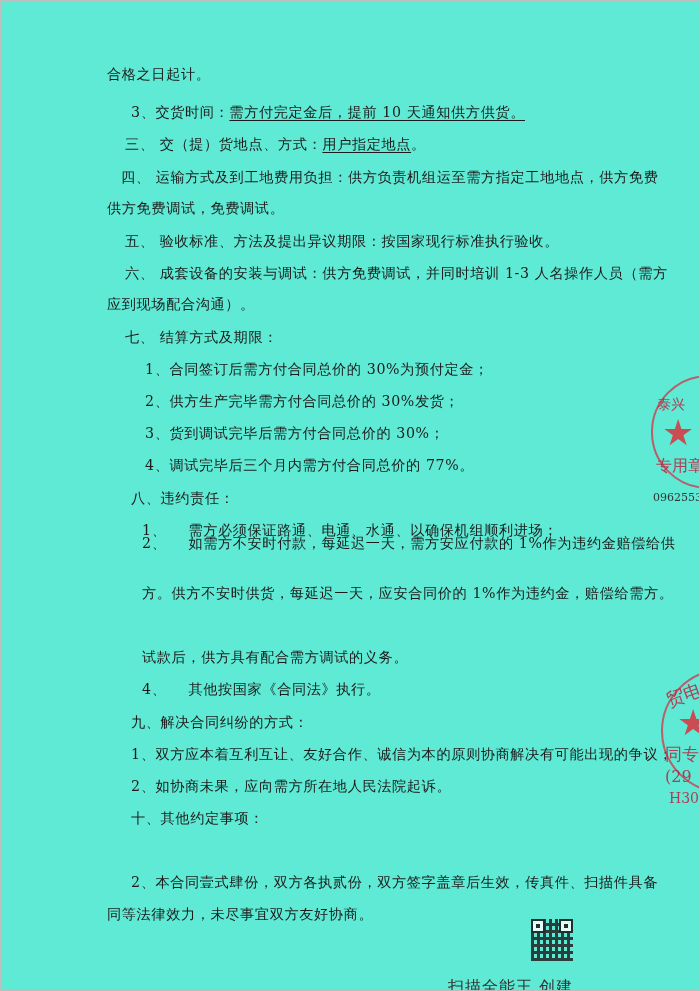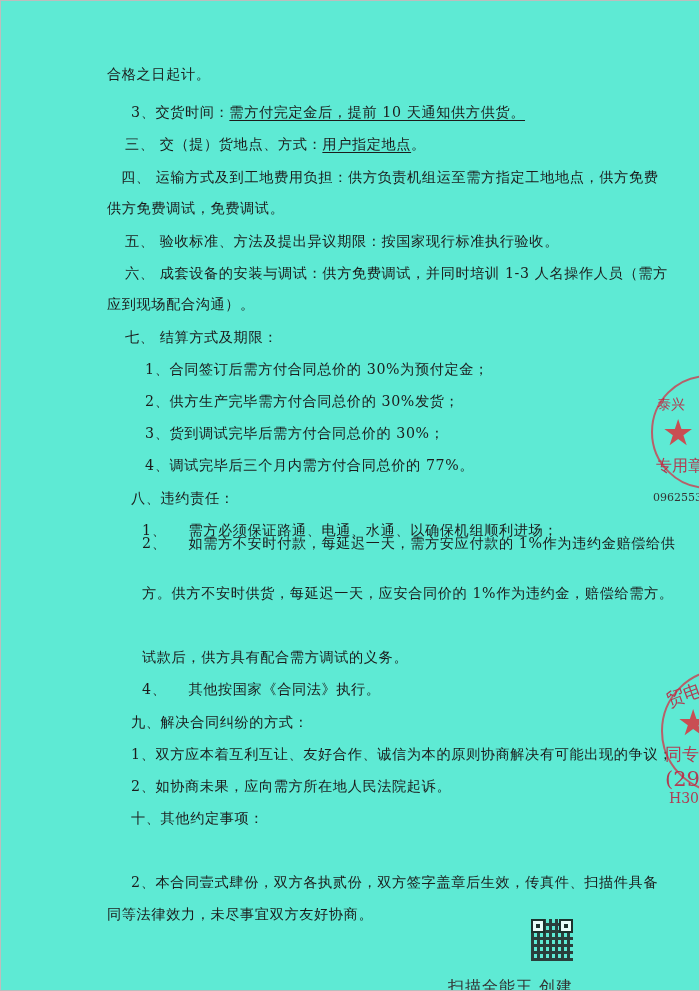--- a/index.html
+++ b/index.html
@@ -116,21 +116,21 @@
   <div class="stamp" style="left:650px;top:374px;width:110px;height:110px;"></div>
   <div class="stamp-text" style="left:656px;top:383px;font-size:14px;margin-top:12px;">泰兴</div>
   <div class="star" style="left:661px;top:414px;">★</div>
   <div class="stamp-text" style="left:655px;top:455px;font-size:16px;">专用章</div>
   <div class="stamp-text" style="left:652px;top:490px;font-size:11px;color:#333;">0962553</div>
 
   <div class="stamp" style="left:660px;top:668px;width:120px;height:120px;"></div>
   <div class="stamp-text" style="left:665px;top:682px;font-size:18px;transform:rotate(-20deg);">贸电</div>
   <div class="star" style="left:676px;top:704px;">★</div>
   <div class="stamp-text" style="left:664px;top:742px;font-size:17px;">同专</div>
-  <div class="stamp-text" style="left:664px;top:766px;font-size:21px;">(29</div>
+  <div class="stamp-text" style="left:664px;top:766px;font-size:16px;">(29</div>
   <div class="stamp-text" style="left:668px;top:789px;font-size:14px;">H3000</div>
 
   <div class="footer">
     <div class="qr">
       <div class="finder" style="left:0;top:0;"></div>
       <div class="finder" style="right:0;top:0;"></div>
     </div>
     <span class="footer-text">扫描全能王 创建</span>
   </div>
 </div>

